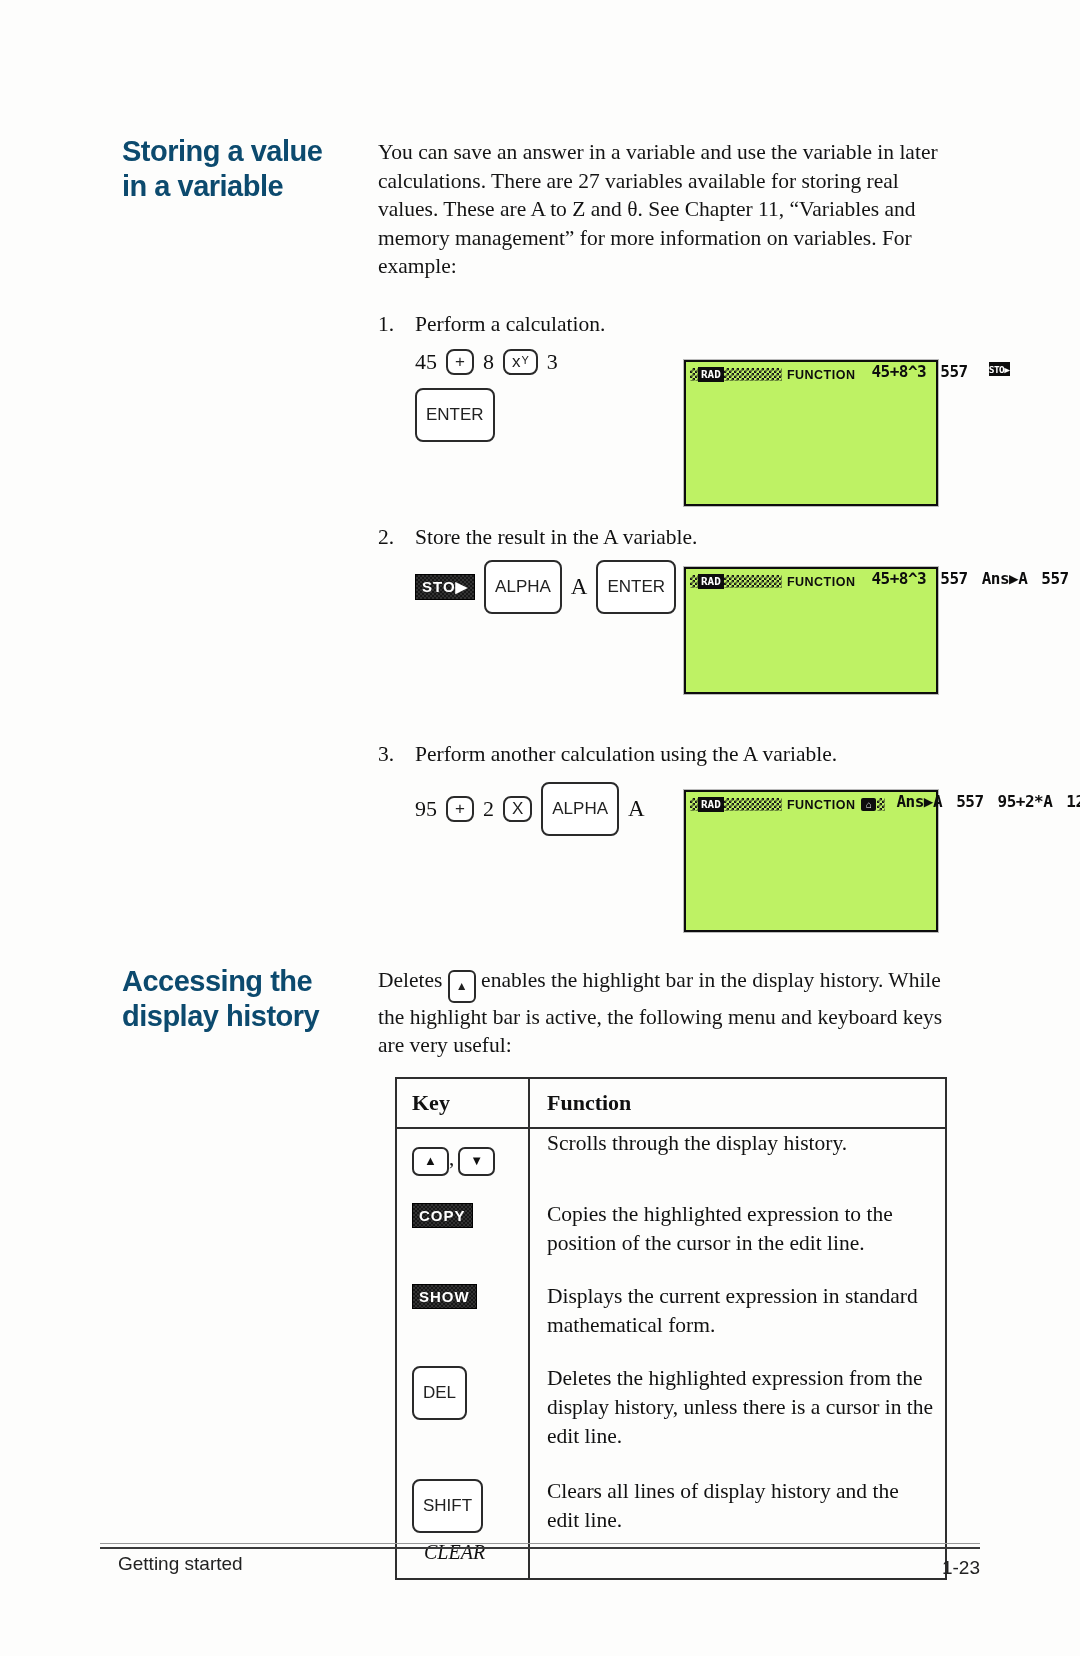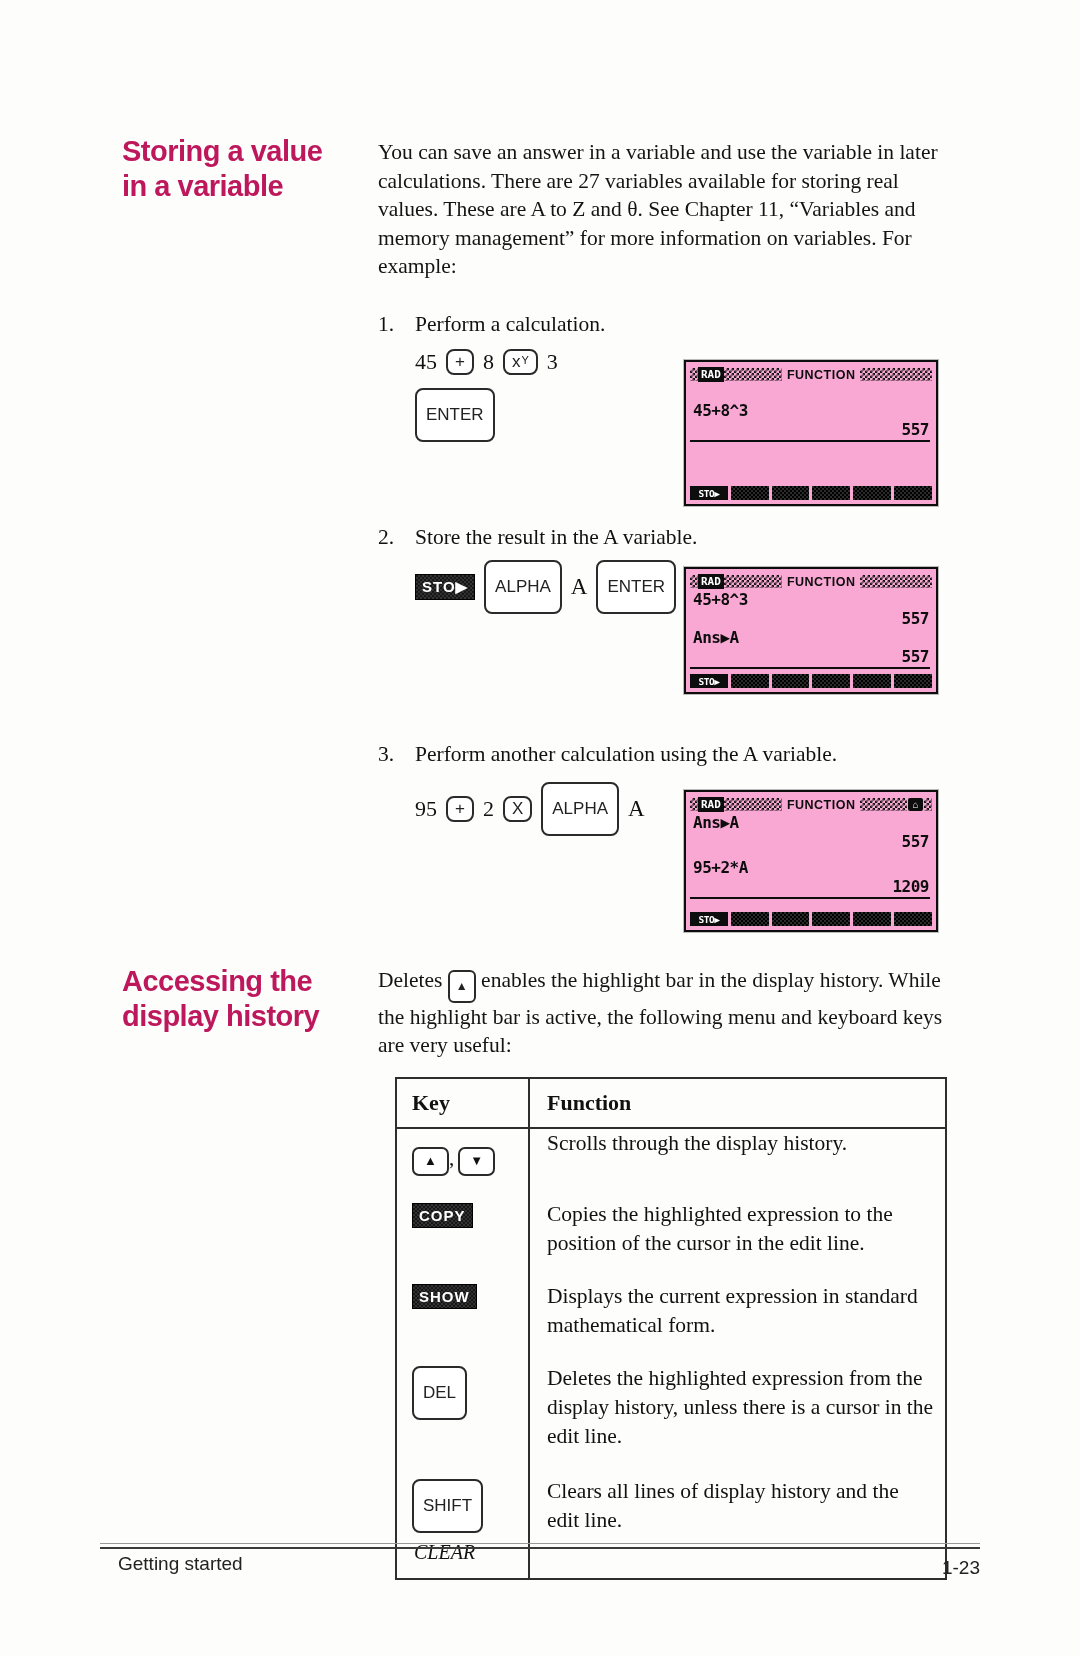--- a/index.html
+++ b/index.html
@@ -1,20 +1,20 @@
 <!DOCTYPE html>
 <html><head>
 <meta charset="utf-8">
 <style>
   html,body{margin:0;padding:0;background:#e8e8e8;}
   .page{position:relative;width:1080px;height:1656px;background:#fdfdfc;margin:0 auto;
         font-family:"Liberation Serif",serif;color:#111;overflow:hidden;}
   .abs{position:absolute;}
   .h1{font-family:"Liberation Sans",sans-serif;font-weight:bold;font-size:29px;line-height:37px;
-      letter-spacing:-0.5px;color:#be185d;}
+      letter-spacing:-0.5px;color:#0c4a6e;}
   .body-text{font-size:21.5px;line-height:28.5px;color:#141414;}
   .step-num{display:inline-block;width:37px;font-size:21.5px;}
   .step-text{font-size:21.5px;}
   .keys{display:flex;align-items:center;gap:9px;font-size:22px;}
   .keycap{display:inline-flex;align-items:center;justify-content:center;
       border:2px solid #2a2a2a;border-radius:8px;background:#fff;
       font-family:"Liberation Sans",sans-serif;font-size:17px;color:#222;
       padding:15px 9px;min-height:24px;box-sizing:border-box;}
   .keycap.small{padding:1px 7px;}
   .keycap sup{font-size:11px;margin-left:1px;transform:translateY(-2px);}
@@ -22,22 +22,22 @@
       background:#161616;color:#fff;font-family:"Liberation Sans",sans-serif;
       font-weight:bold;font-size:15px;letter-spacing:1px;padding:3px 6px;
       border:1px solid #000;
       background-image:linear-gradient(45deg,rgba(255,255,255,.12) 25%,transparent 25%,transparent 75%,rgba(255,255,255,.12) 75%),
                        linear-gradient(45deg,rgba(255,255,255,.12) 25%,transparent 25%,transparent 75%,rgba(255,255,255,.12) 75%);
       background-size:4px 4px;background-position:0 0,2px 2px;}
   .plain-key{font-size:22px;}
   .alpha-A{font-size:23px;}
 
   
-  .lcd{position:absolute;width:250px;border:2px solid #0d0d0d;background:#f9a8d4;
-       display:flex;flex-direction:column;box-shadow:0 0 0 1px #bbb;justify-content:flex-end;}
+  .lcd{position:absolute;width:250px;border:2px solid #0d0d0d;background:#bef264;
+       display:flex;flex-direction:row;box-shadow:0 0 0 1px #bbb;}
   .lcd-header{display:flex;align-items:center;height:17px;margin:4px 4px 0 4px;}
   .chk{height:13px;
       background-image:linear-gradient(45deg,#161616 25%,transparent 25%,transparent 75%,#161616 75%),
                        linear-gradient(45deg,#161616 25%,transparent 25%,transparent 75%,#161616 75%);
       background-size:5px 5px;background-position:0 0,2.5px 2.5px;}
   .chk.w8{width:8px;flex:0 0 auto;}
   .chk.w60{width:58px;flex:0 0 auto;}
   .chk.grow{flex:1 1 auto;}
   .lcd-rad{flex:0 0 auto;background:#0d0d0d;color:#fff;
       font-family:"DejaVu Sans Mono",monospace;font-weight:bold;font-size:11px;
@@ -67,21 +67,21 @@
   .tbl-head{display:flex;border-bottom:2px solid #2e2e2e;}
   .tbl-head .hkey{width:133px;border-right:2px solid #2e2e2e;padding:11px 0 11px 15px;box-sizing:border-box;}
   .tbl-head .hfn{flex:1;padding:11px 0 11px 17px;}
   .thead-text{font-weight:bold;font-size:22px;}
   .trow{display:flex;}
   .tkey{width:133px;border-right:2px solid #2e2e2e;padding-left:15px;box-sizing:border-box;}
   .tfn{flex:1;padding-left:17px;padding-right:10px;font-size:21.5px;line-height:29px;}
   .arrow-key{display:inline-flex;align-items:center;justify-content:center;
       border:2px solid #2a2a2a;border-radius:7px;width:33px;height:25px;
       font-size:13px;background:#fff;}
-  .shift-sub{font-style:italic;font-size:20px;margin-top:8px;margin-left:2px;}
+  .shift-sub{font-style:italic;font-size:20px;margin-top:8px;margin-left:12px;}
 
   .footer-rule{position:absolute;left:100px;top:1547px;width:880px;border-top:2px solid #3a3a3a;}
   .footer-rule2{position:absolute;left:100px;top:1543px;width:880px;border-top:1px solid #999;}
   .footer-text{font-family:"Liberation Sans",sans-serif;font-size:19px;color:#222;}
 </style>
 </head>
 <body>
 
 <div class="page">
 

